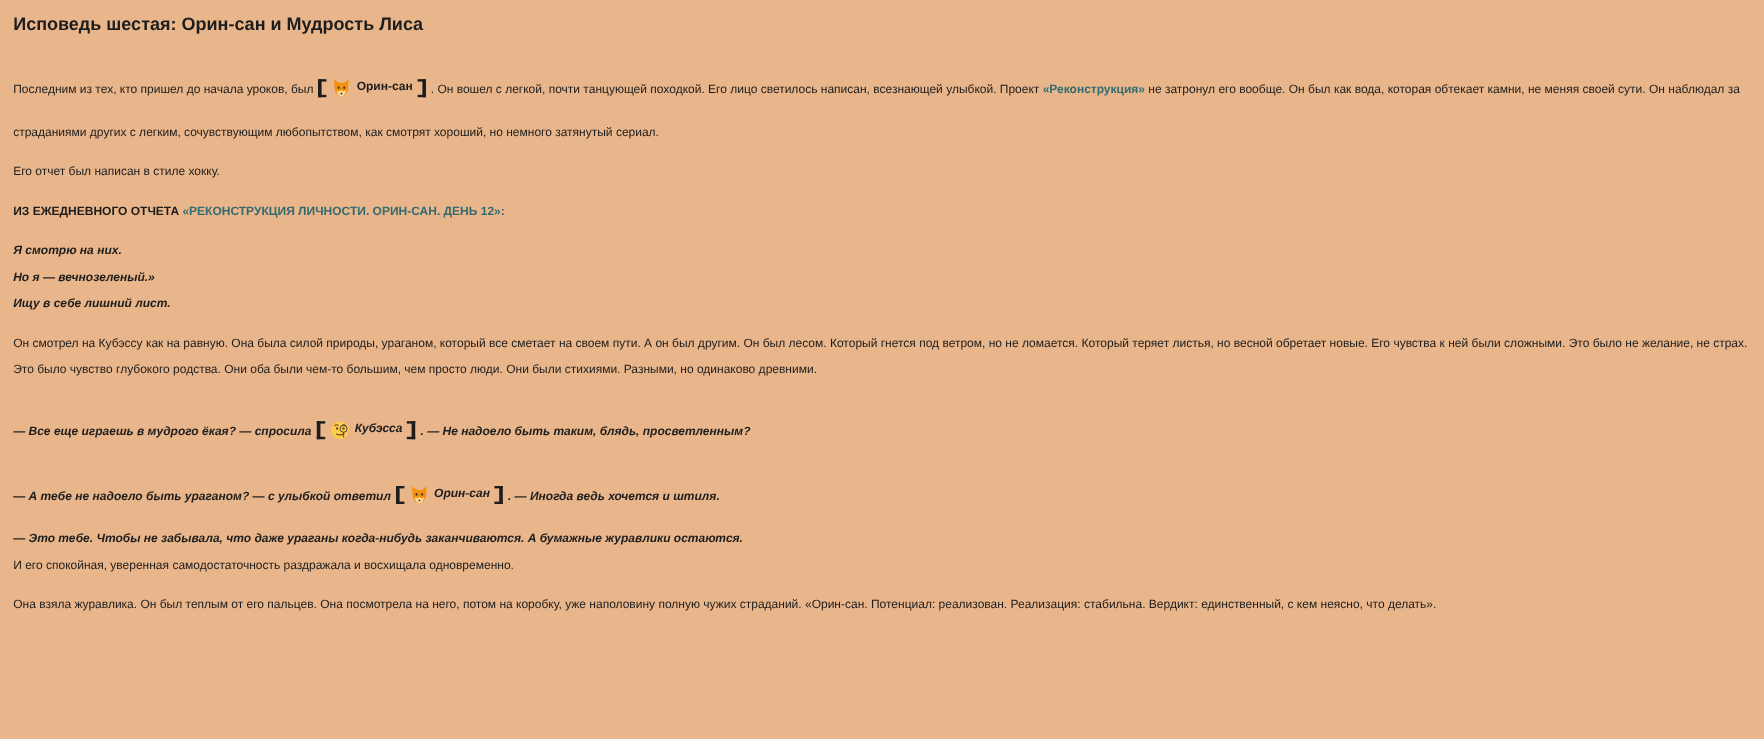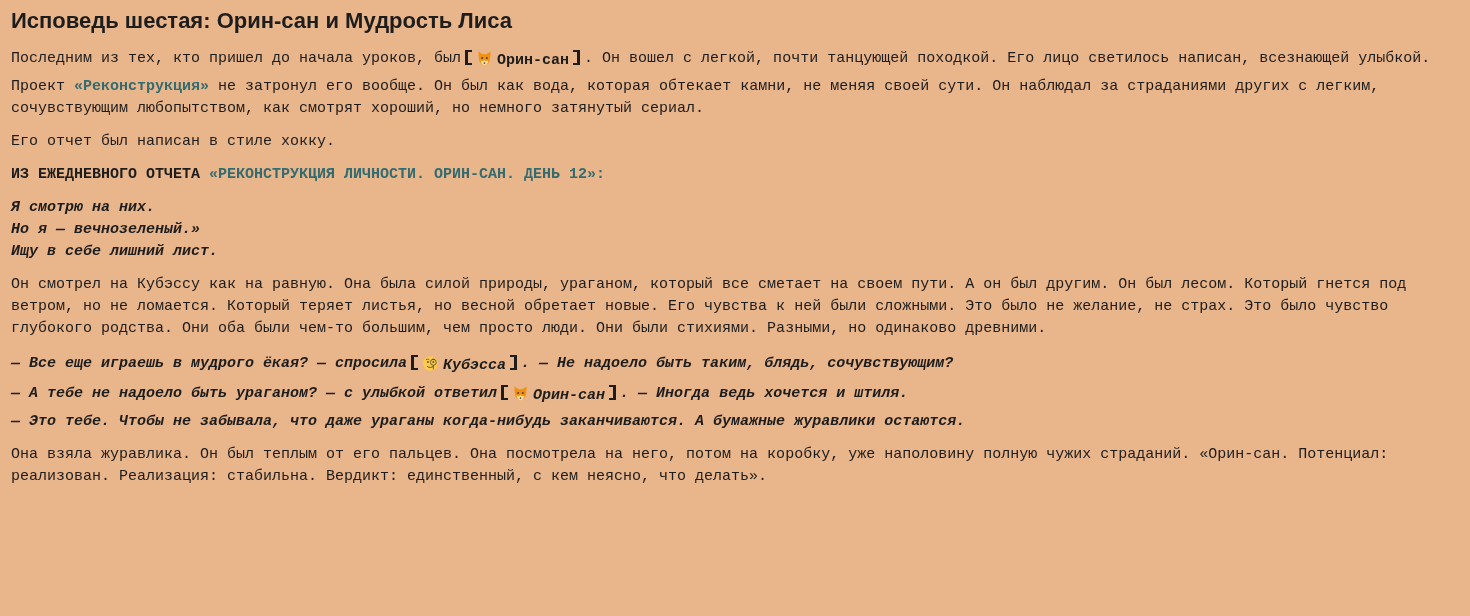--- a/index.html
+++ b/index.html
@@ -13,28 +13,28 @@
       radial-gradient(700px 260px at 18% 10%, rgba(231,173,127,.65), rgba(231,173,127,0) 70%),
       radial-gradient(820px 340px at 46% 36%, rgba(245,204,163,.70), rgba(245,204,163,0) 70%),
       radial-gradient(620px 320px at 3% 58%,  rgba(219,154,112,.65), rgba(219,154,112,0) 70%),
       radial-gradient(900px 300px at 60% 78%, rgba(232,173,128,.60), rgba(232,173,128,0) 70%),
       radial-gradient(700px 260px at 30% 97%, rgba(242,198,158,.70), rgba(242,198,158,0) 70%),
       radial-gradient(820px 320px at 96% 62%, rgba(243,200,159,.70), rgba(243,200,159,0) 70%),
       #e9b audite;
     background-color:#e9b58a;
   }
   .page{padding:9px 11px 0 11px;}
-  .title{font-size:22px;line-height:24px;font-weight:700;margin:0 0 13px 0;}
-  .para{font-size:15px;line-height:22px;margin:0 0 11px 0;font-family:Liberation Mono, monospace;}
+  .title{font-size:15px;line-height:24px;font-weight:700;margin:0 0 13px 0;}
+  .para{font-size:10px;line-height:22px;margin:0 0 11px 0;}
   .heading2{font-weight:700;}
   .teal{color:var(--teal);font-weight:600;}
   .it{font-style:italic;font-weight:600;}
   .hline,.dline{margin:0;}
   .haiku .hline{font-style:italic;font-weight:600;}
-  .tag{display:inline-flex;gap:4px;font-weight:700;vertical-align:-3px;margin:4px 4px;}
+  .tag{display:inline-flex;align-items:center;gap:4px;font-weight:700;vertical-align:-3px;margin:16px 4px;}
   .emoji{width:17px;height:17px;display:inline-block;}
   .br{display:inline-block;width:7px;height:15px;box-sizing:border-box;}
   .brl{border-left:3px solid currentColor;border-top:2.5px solid currentColor;border-bottom:2.5px solid currentColor;}
   .brr{border-right:3px solid currentColor;border-top:2.5px solid currentColor;border-bottom:2.5px solid currentColor;}
 </style>
 </head>
 <body style="background-color: rgb(233, 181, 138);">
 
 <div class="page">
 
@@ -74,33 +74,34 @@
             <path d="M8.5 10 C10 8.3 13 8.2 14.7 9.6" stroke="#65471b" stroke-width="1.8" fill="none" stroke-linecap="round"></path>
             <path d="M21.3 9.6 C23 8.2 26 8.3 27.5 10" stroke="#65471b" stroke-width="1.8" fill="none" stroke-linecap="round"></path>
             <ellipse cx="12.5" cy="15" rx="1.9" ry="2.4" fill="#65471b"></ellipse>
             <ellipse cx="24" cy="15" rx="1.9" ry="2.4" fill="#65471b"></ellipse>
             <circle cx="24" cy="15.5" r="6.2" fill="none" stroke="#292f33" stroke-width="1.5"></circle>
             <path d="M24 21.7 L24 31" stroke="#292f33" stroke-width="1.3"></path>
             <path d="M11.5 24.5 C14 27 21 27 24.5 24.2" stroke="#65471b" stroke-width="2" fill="none" stroke-linecap="round"></path>
           </svg>
           <b>Кубэсса</b>
           <i class="br brr"></i>
-        </span><span>. — Не надоело быть таким, блядь, сочувствующим?</span></p>
+        </span><span>. — Не надоело быть таким, блядь, просветленным?</span></p>
 
     <p class="dline it"><span>— А тебе не надоело быть ураганом? — с улыбкой ответил</span><span class="tag">
           <i class="br brl"></i>
           <svg class="emoji" viewBox="0 0 36 36">
             <path fill="#f4900c" d="M5 3 L14 9 L22 9 L31 3 L30 16 C30 25 25 31 18 33 C11 31 6 25 6 16 Z"></path>
             <path fill="#ffdd9e" d="M18 33 C13.5 31.5 10 27 10 22 L15 24 L18 21 L21 24 L26 22 C26 27 22.5 31.5 18 33 Z"></path>
             <ellipse cx="13" cy="17" rx="1.7" ry="2.1" fill="#292f33"></ellipse>
             <ellipse cx="23" cy="17" rx="1.7" ry="2.1" fill="#292f33"></ellipse>
             <path fill="#292f33" d="M15.8 27.5 L18 25.8 L20.2 27.5 L18 29.5 Z"></path>
           </svg>
           <b>Орин-сан</b>
           <i class="br brr"></i>
         </span><span>. — Иногда ведь хочется и штиля.</span></p>
 
     <p class="dline it">— Это тебе. Чтобы не забывала, что даже ураганы когда-нибудь заканчиваются. А бумажные журавлики остаются.</p>
+    <p class="dline">И его спокойная, уверенная самодостаточность раздражала и восхищала одновременно.</p>
   </div>
 
   <p class="para">Она взяла журавлика. Он был теплым от его пальцев. Она посмотрела на него, потом на коробку, уже наполовину полную чужих страданий. «Орин-сан. Потенциал: реализован. Реализация: стабильна. Вердикт: единственный, с кем неясно, что делать».</p>
 
 </div>
 
 </body></html>

